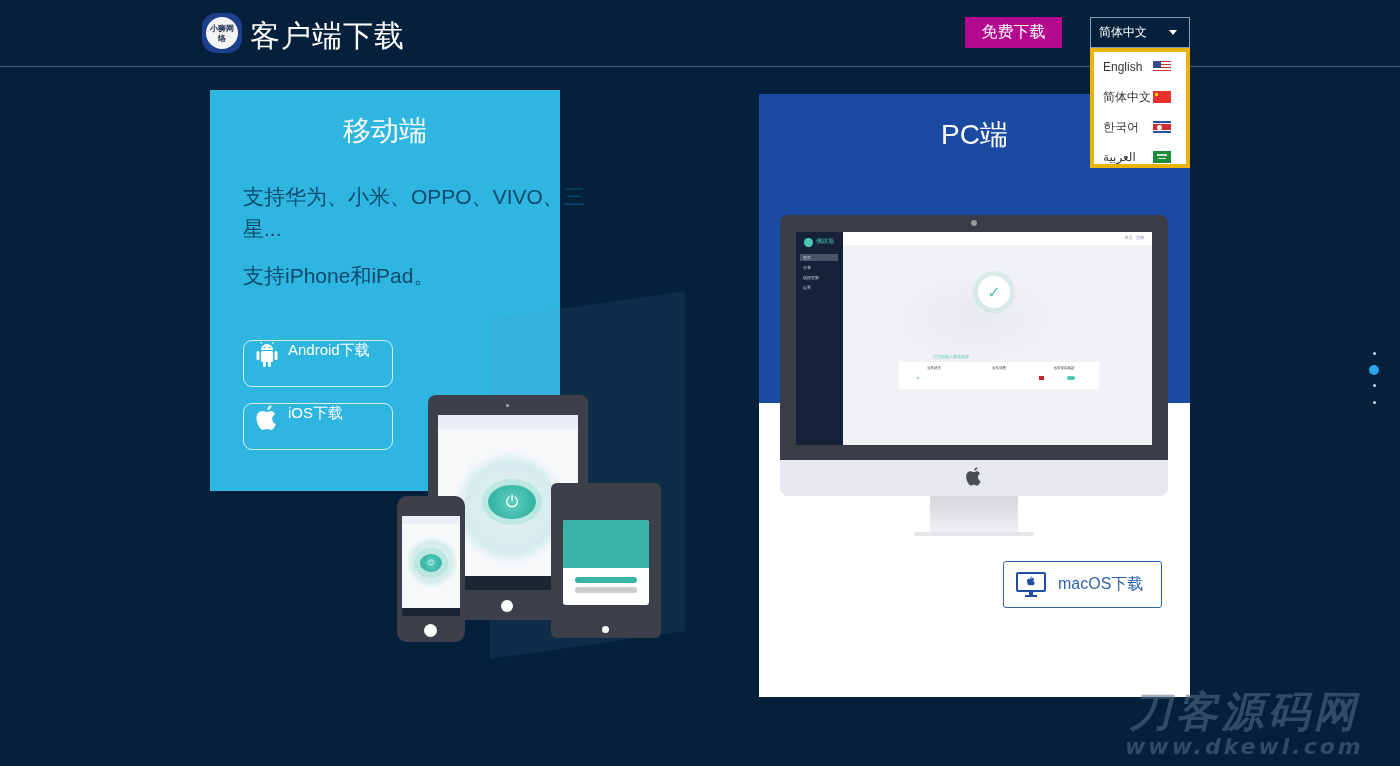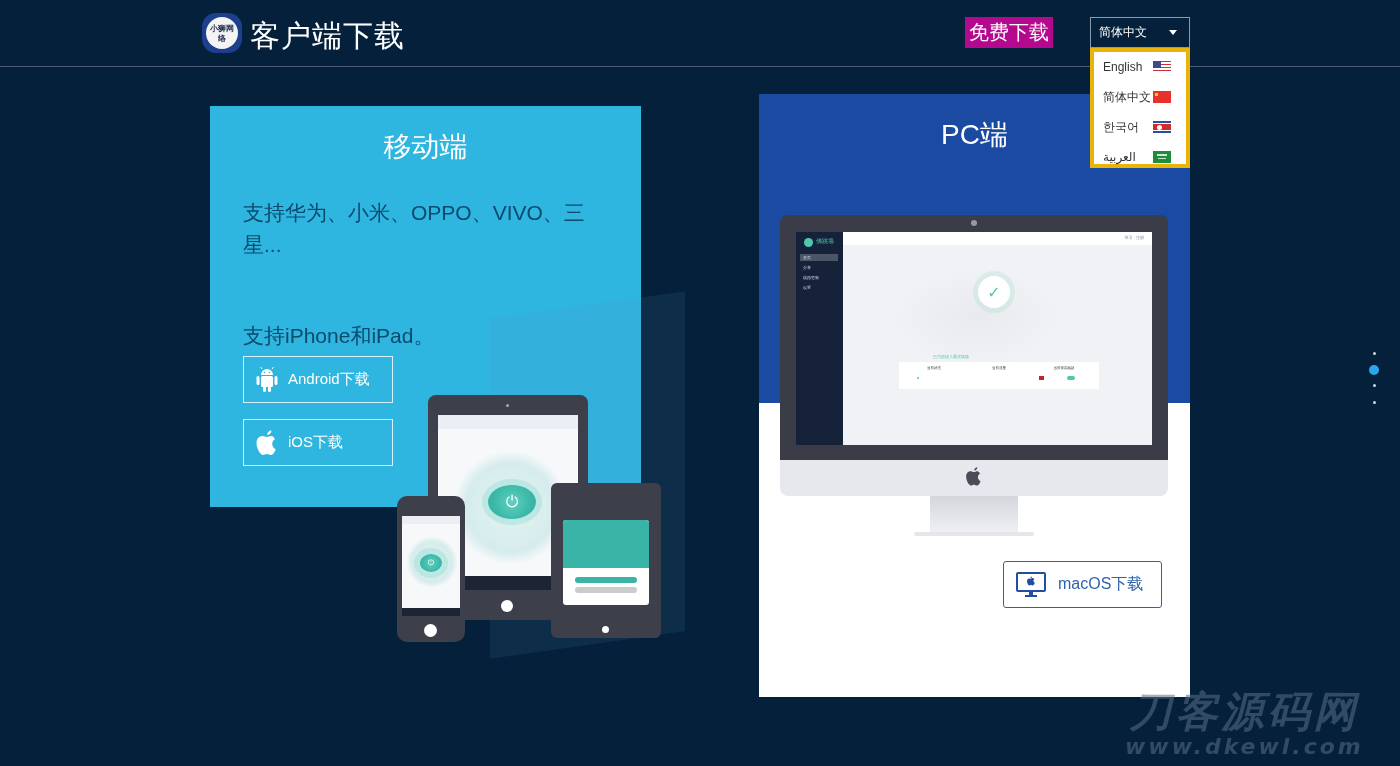--- a/index.html
+++ b/index.html
@@ -22,22 +22,22 @@
   .logo-inner {
     width: 32px; height: 32px; border-radius: 50%; background: #f4f4f4;
     color: #1b2a4a; font-family: "DejaVu Serif", serif; font-size: 8px; font-weight: bold;
     line-height: 10px; text-align: center; display: flex; align-items: center; justify-content: center;
     padding: 2px;
   }
   .site-title {
     position: absolute; left: 250px; top: 16px; font-size: 30px; color: #fff; letter-spacing: 1px;
   }
   .btn-free {
-    position: absolute; left: 965px; top: 17px; width: 88px; height: 31px;
-    background: #b4088f; color: #fff; font-size: 20px; border: none;
+    position: absolute; left: 965px; top: 17px; width: 97px; height: 31px;
+    background: #b4088f; color: #fff; font-size: 16px; border: none;
     display: flex; align-items: center; justify-content: center;
   }
   .lang-select {
     position: absolute; left: 1090px; top: 17px; width: 100px; height: 31px;
     border: 1px solid #8a9aae; background: #04203a; color: #fff; font-size: 12px;
     display: flex; align-items: center; padding-left: 8px;
   }
   .lang-select .caret {
     position: absolute; right: 12px; top: 12px;
     width: 0; height: 0; border-left: 4px solid transparent; border-right: 4px solid transparent;
@@ -57,32 +57,32 @@
   .flag-cn { background: #e6322a; }
   .flag-cn::before { content: ""; position: absolute; left: 2px; top: 2px; width: 3px; height: 3px; background: #f7d116; }
   .flag-kp { background: linear-gradient(to bottom, #2a4ea0 0 18%, #fff 18% 25%, #d22b2b 25% 75%, #fff 75% 82%, #2a4ea0 82% 100%); }
   .flag-kp::before { content: ""; position: absolute; left: 4px; top: 3.5px; width: 5px; height: 5px; border-radius: 50%; background: #fff; }
   .flag-sa { background: #1d8d3b; }
   .flag-sa::before { content: ""; position: absolute; left: 4px; top: 3px; width: 10px; height: 2px; background: #cfe8d5; }
   .flag-sa::after { content: ""; position: absolute; left: 5px; top: 7px; width: 8px; height: 1px; background: #cfe8d5; }
 
   
   .card-mobile {
-    position: absolute; left: 210px; top: 106px; width: 431px; height: 401px;
+    position: absolute; left: 210px; top: 90px; width: 350px; height: 401px;
     background: #2eb5e0;
   }
   .card-title {
     position: absolute; width: 100%; text-align: center; font-size: 28px; color: #fff;
   }
   .mobile-desc {
     position: absolute; left: 33px; width: 370px; font-size: 21px; line-height: 32px; color: #0c4a6e;
   }
   .dl-btn {
-    position: absolute; border: 1px solid #d8f1fa; border-radius: 0;
-    display: flex; align-items: center; color: #fff; font-size: 15px; background: transparent;
+    position: absolute; border: 1px solid #d8f1fa; border-radius: 9px;
+    display: flex; align-items: flex-start; color: #fff; font-size: 15px; background: transparent;
   }
   .dl-btn .icon { width: 26px; height: 28px; margin: 0 8px 0 10px; display: flex; align-items: center; justify-content: center; }
 
   .ghost-panel {
     position: absolute; left: 490px; top: 305px; width: 195px; height: 340px;
     background: rgba(90,140,190,0.12);
     transform: skewY(-8deg);
   }
   
   .tablet {
@@ -194,21 +194,21 @@
   </div>
   <div class="lang-item">
     <span>العربية</span>
     <span class="flag flag-sa"></span>
   </div>
 </div>
 
 <div class="card-mobile">
   <div class="card-title" style="top:22px;">移动端</div>
   <div class="mobile-desc" style="top:91px;">支持华为、小米、OPPO、VIVO、三星...</div>
-  <div class="mobile-desc" style="top:170px;margin-top:44px;">支持iPhone和iPad。</div>
+  <div class="mobile-desc" style="top:170px;">支持iPhone和iPad。</div>
 
   <button class="dl-btn" style="left:33px; top:250px; width:150px; height:47px;">
     <span class="icon">
       <svg width="24" height="28" viewBox="0 0 24 28">
         <path d="M6 9 A6 6 0 0 1 18 9 Z" fill="#fff"></path>
         <line x1="7" y1="3" x2="5.5" y2="1" stroke="#fff" stroke-width="1"></line>
         <line x1="17" y1="3" x2="18.5" y2="1" stroke="#fff" stroke-width="1"></line>
         <rect x="6" y="10" width="12" height="11" rx="1.5" fill="#fff"></rect>
         <rect x="1.5" y="10" width="3" height="9" rx="1.5" fill="#fff"></rect>
         <rect x="19.5" y="10" width="3" height="9" rx="1.5" fill="#fff"></rect>

